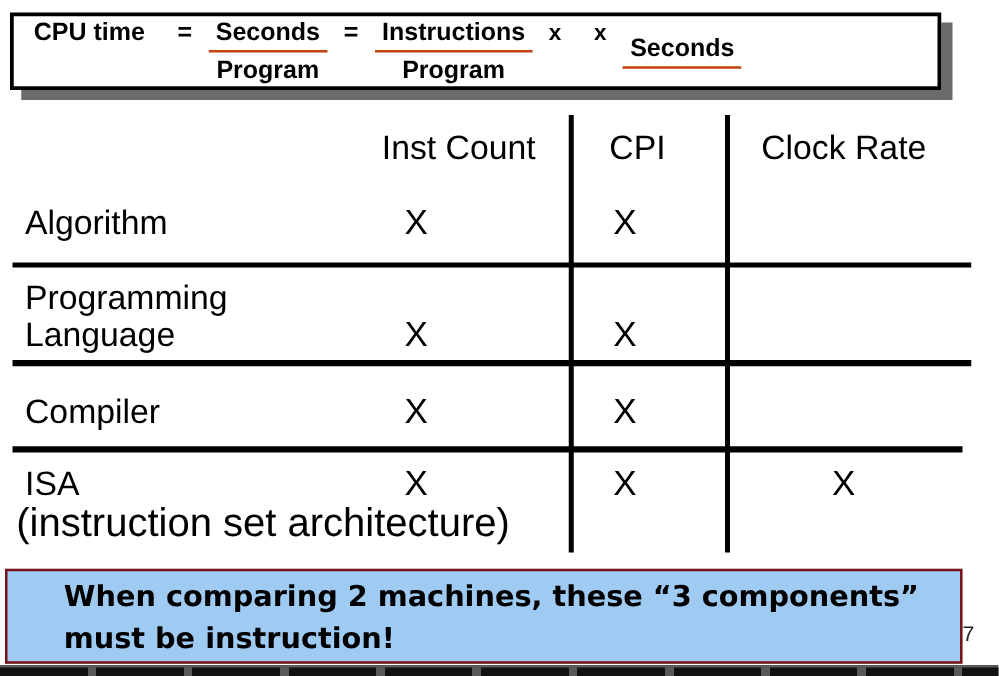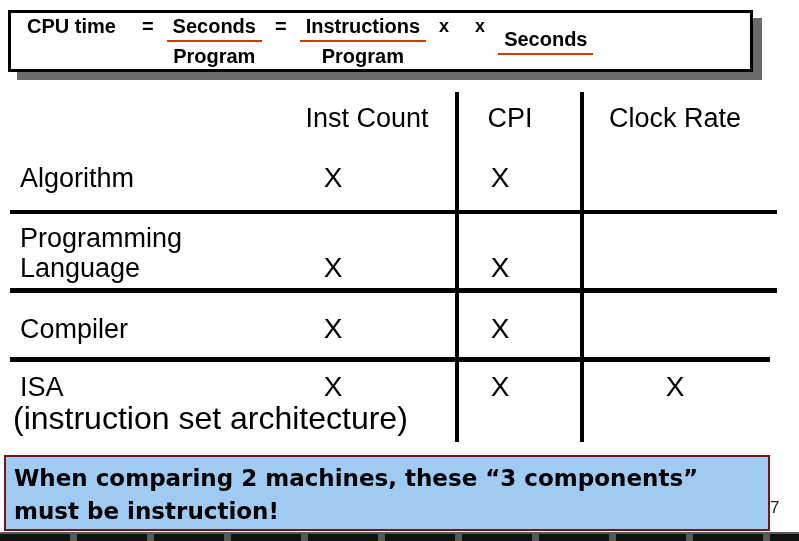--- a/index.html
+++ b/index.html
@@ -62,21 +62,21 @@
 
   
   .callout{
     position:absolute;left:4px;top:455px;width:766px;height:76px;
     box-sizing:border-box;background:#9fcaf2;border:2px solid #7b1215;
     padding:5px 0 0 8px;
     font-family:"DejaVu Sans", sans-serif;
     font-weight:bold;font-size:23px;line-height:33px;color:#000;
     z-index:2;
   }
-  .callout .cl{white-space:nowrap;}
+  .callout .cl{white-space:nowrap;margin-left:37px;}
 
   
   .page-num{
     position:absolute;left:770px;top:498px;font-size:17px;color:#222;
     font-family:"Liberation Sans", sans-serif;z-index:1;
   }
 
   
   .bottom-strip{
     position:absolute;left:0;top:532px;width:799px;height:9px;

